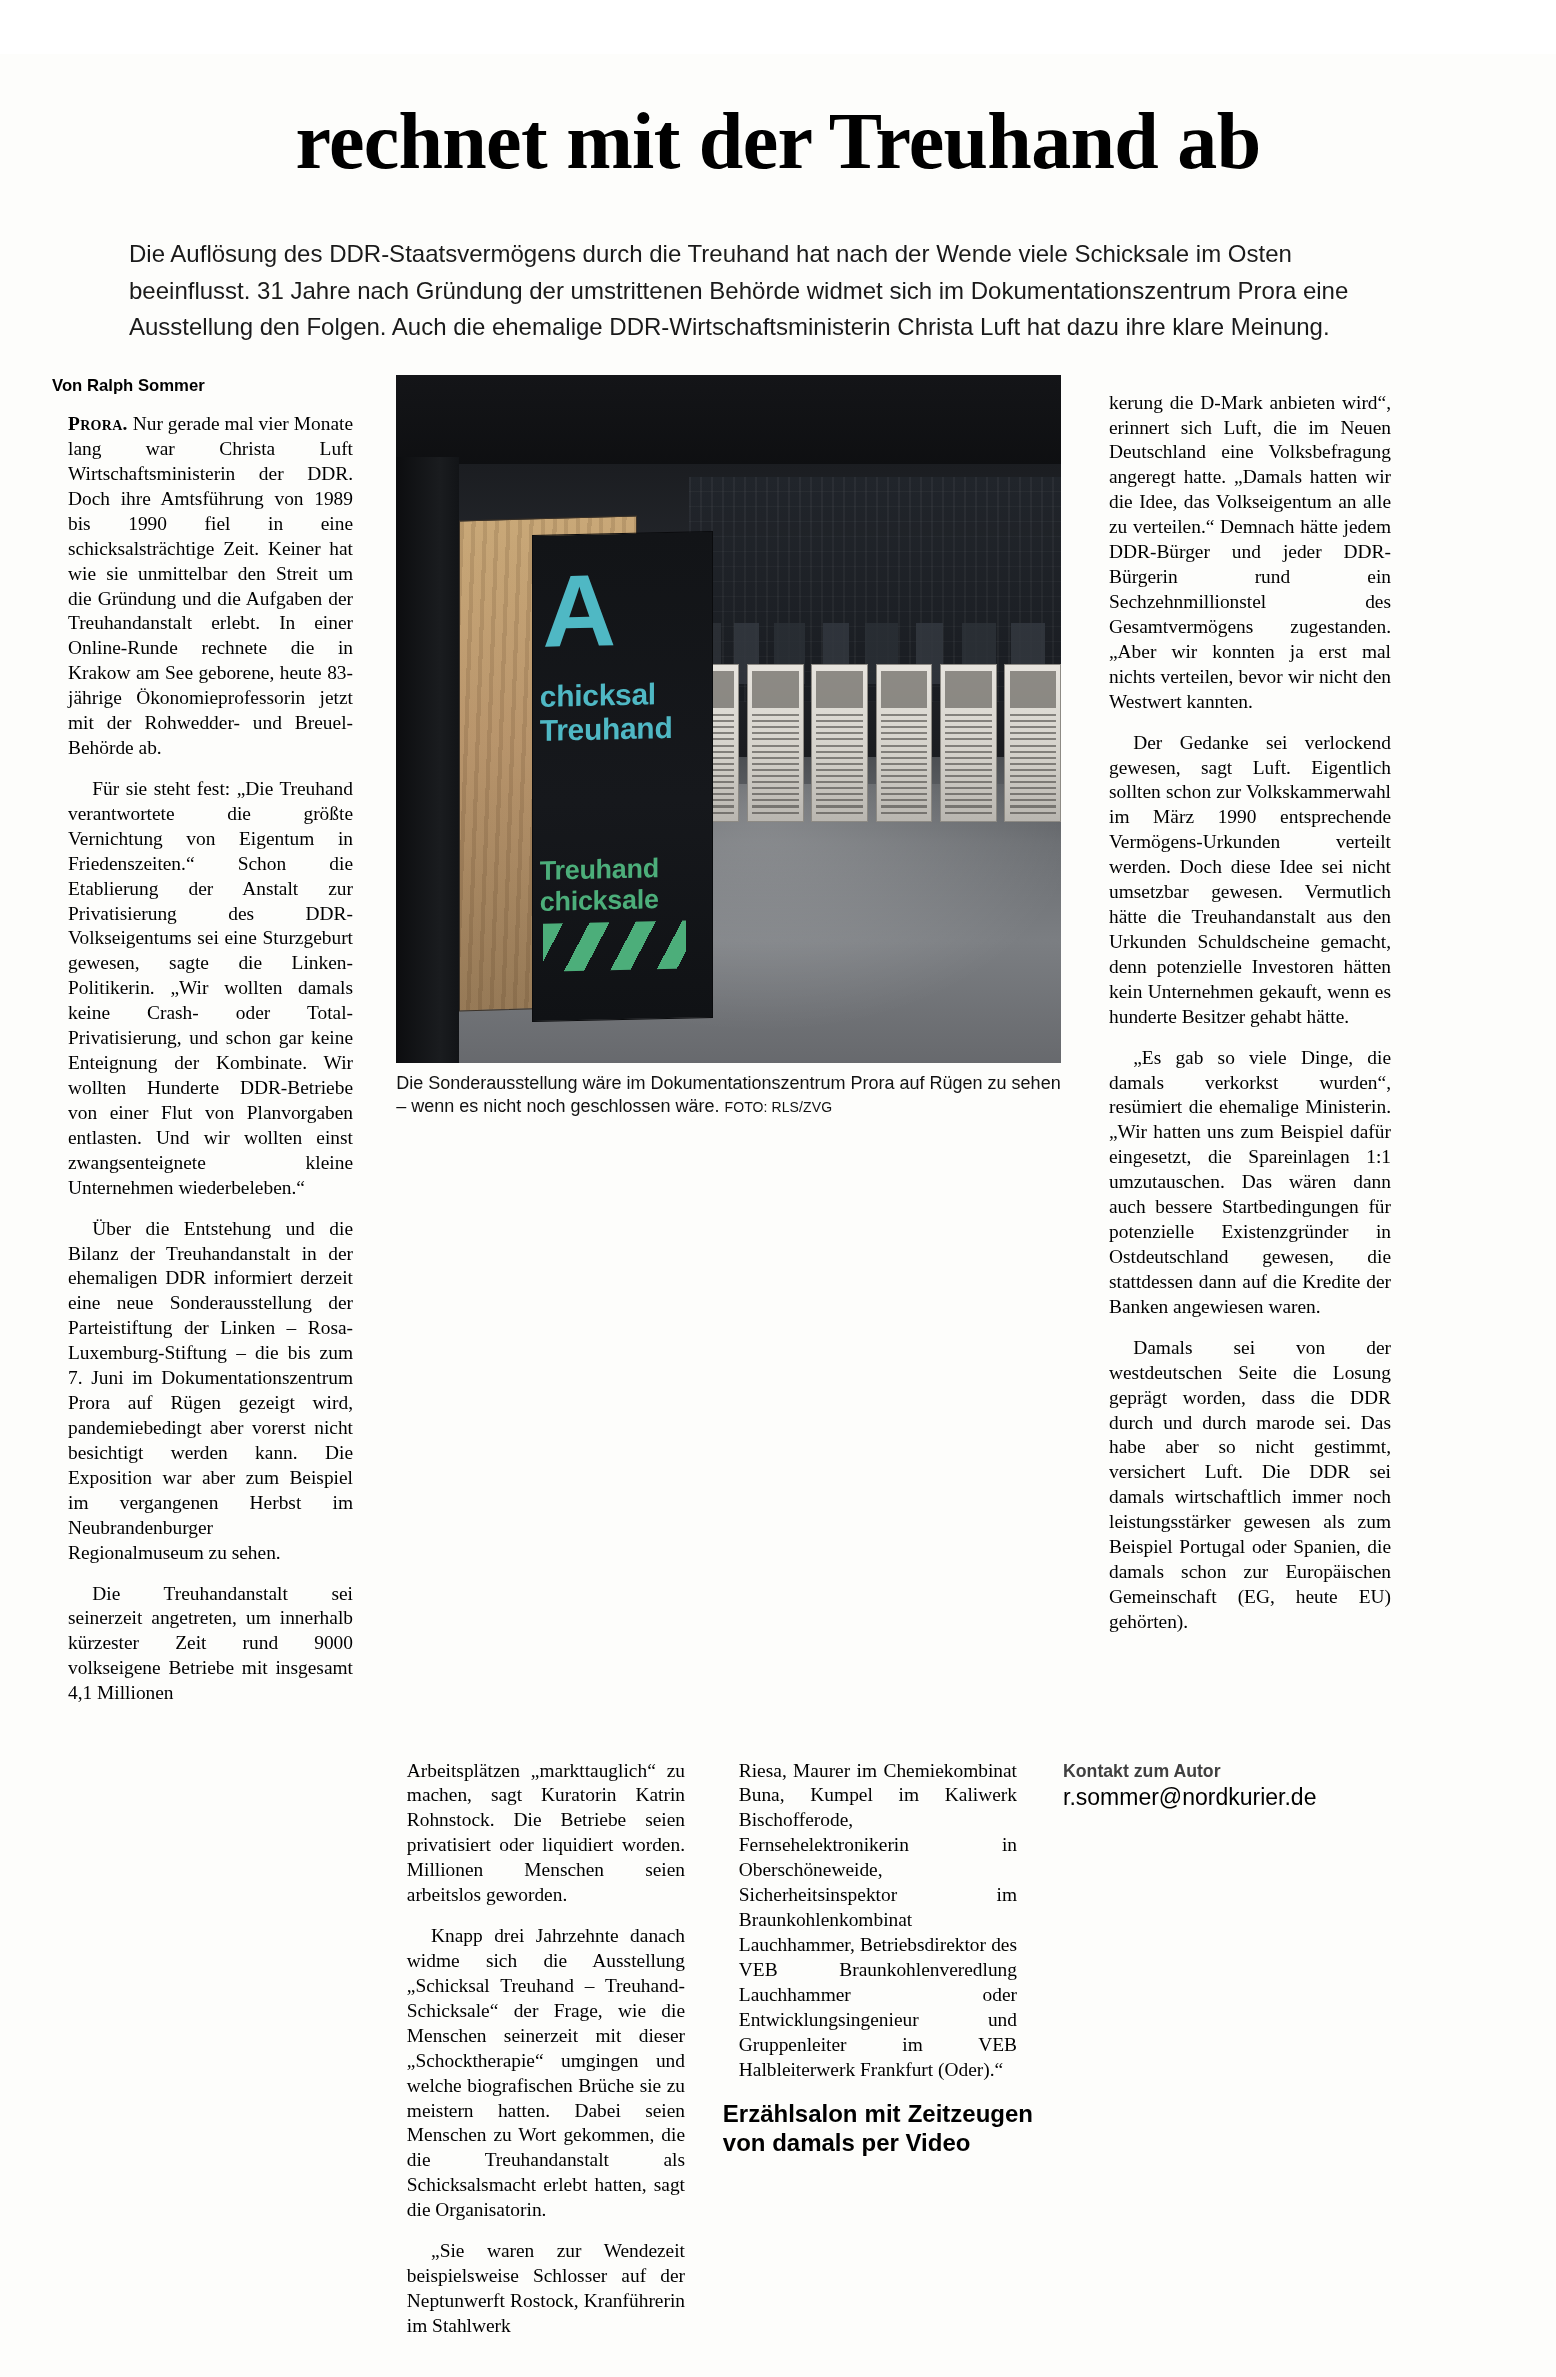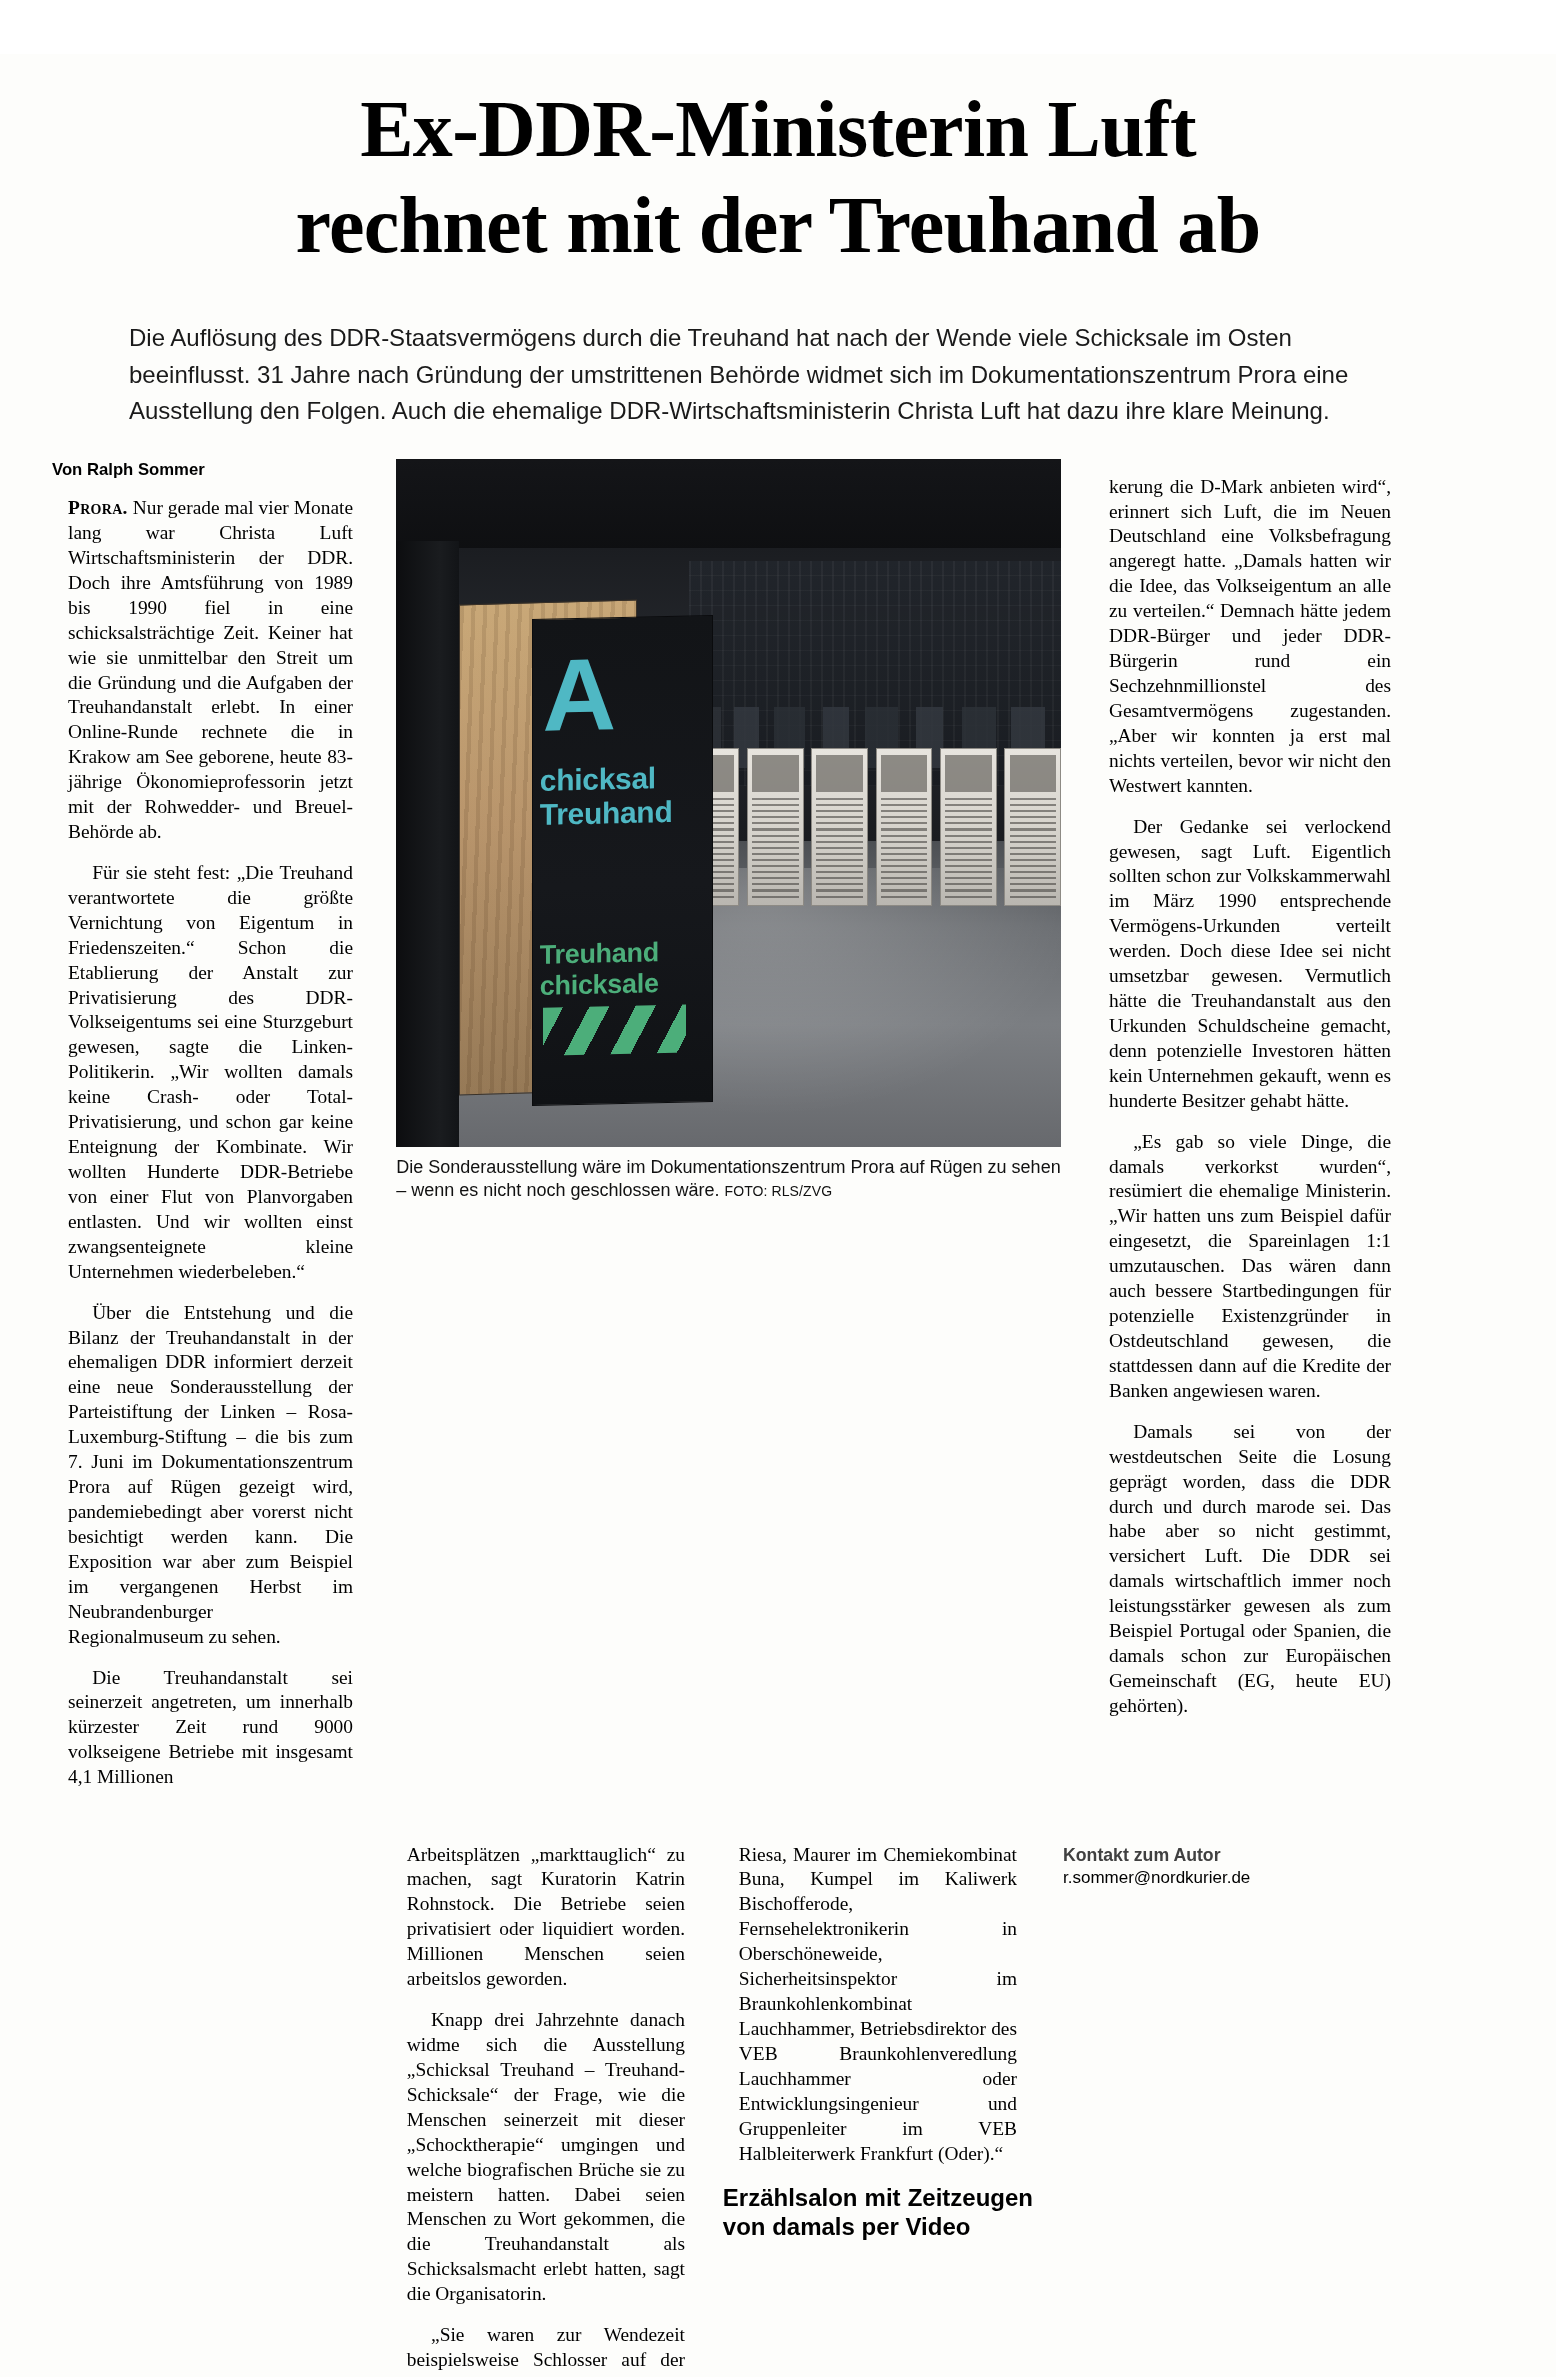--- a/index.html
+++ b/index.html
@@ -269,31 +269,30 @@
     margin-top: 17.7px;
   }
   .contact .c-title {
     font-family: "Liberation Sans", sans-serif;
     font-weight: 700;
     font-size: 17.7px;
     color: #404040;
   }
   .contact .c-mail {
     font-family: "Liberation Sans", sans-serif;
-    font-size: 17px;
+    font-size: 23px;
     color: #000;
   }
 </style>
 </head>
 <body>
 
 <div class="page">
 
   <h1 class="headline">
-    <span class="l1">Ex-DDR-Ministerin Luft</span>
     <span class="l2">rechnet mit der Treuhand ab</span>
   </h1>
 
   <div class="lead">Die Auflösung des DDR-Staatsvermögens durch die Treuhand hat nach der Wende viele Schicksale im Osten beeinflusst. 31 Jahre nach Gründung der umstrittenen Behörde widmet sich im Dokumentationszentrum Prora eine Ausstellung den Folgen. Auch die ehemalige DDR-Wirtschaftsministerin Christa Luft hat dazu ihre klare Meinung.</div>
 
   <div class="body-area">
 
     <div class="top-region">
 
       <div class="col col-left">

